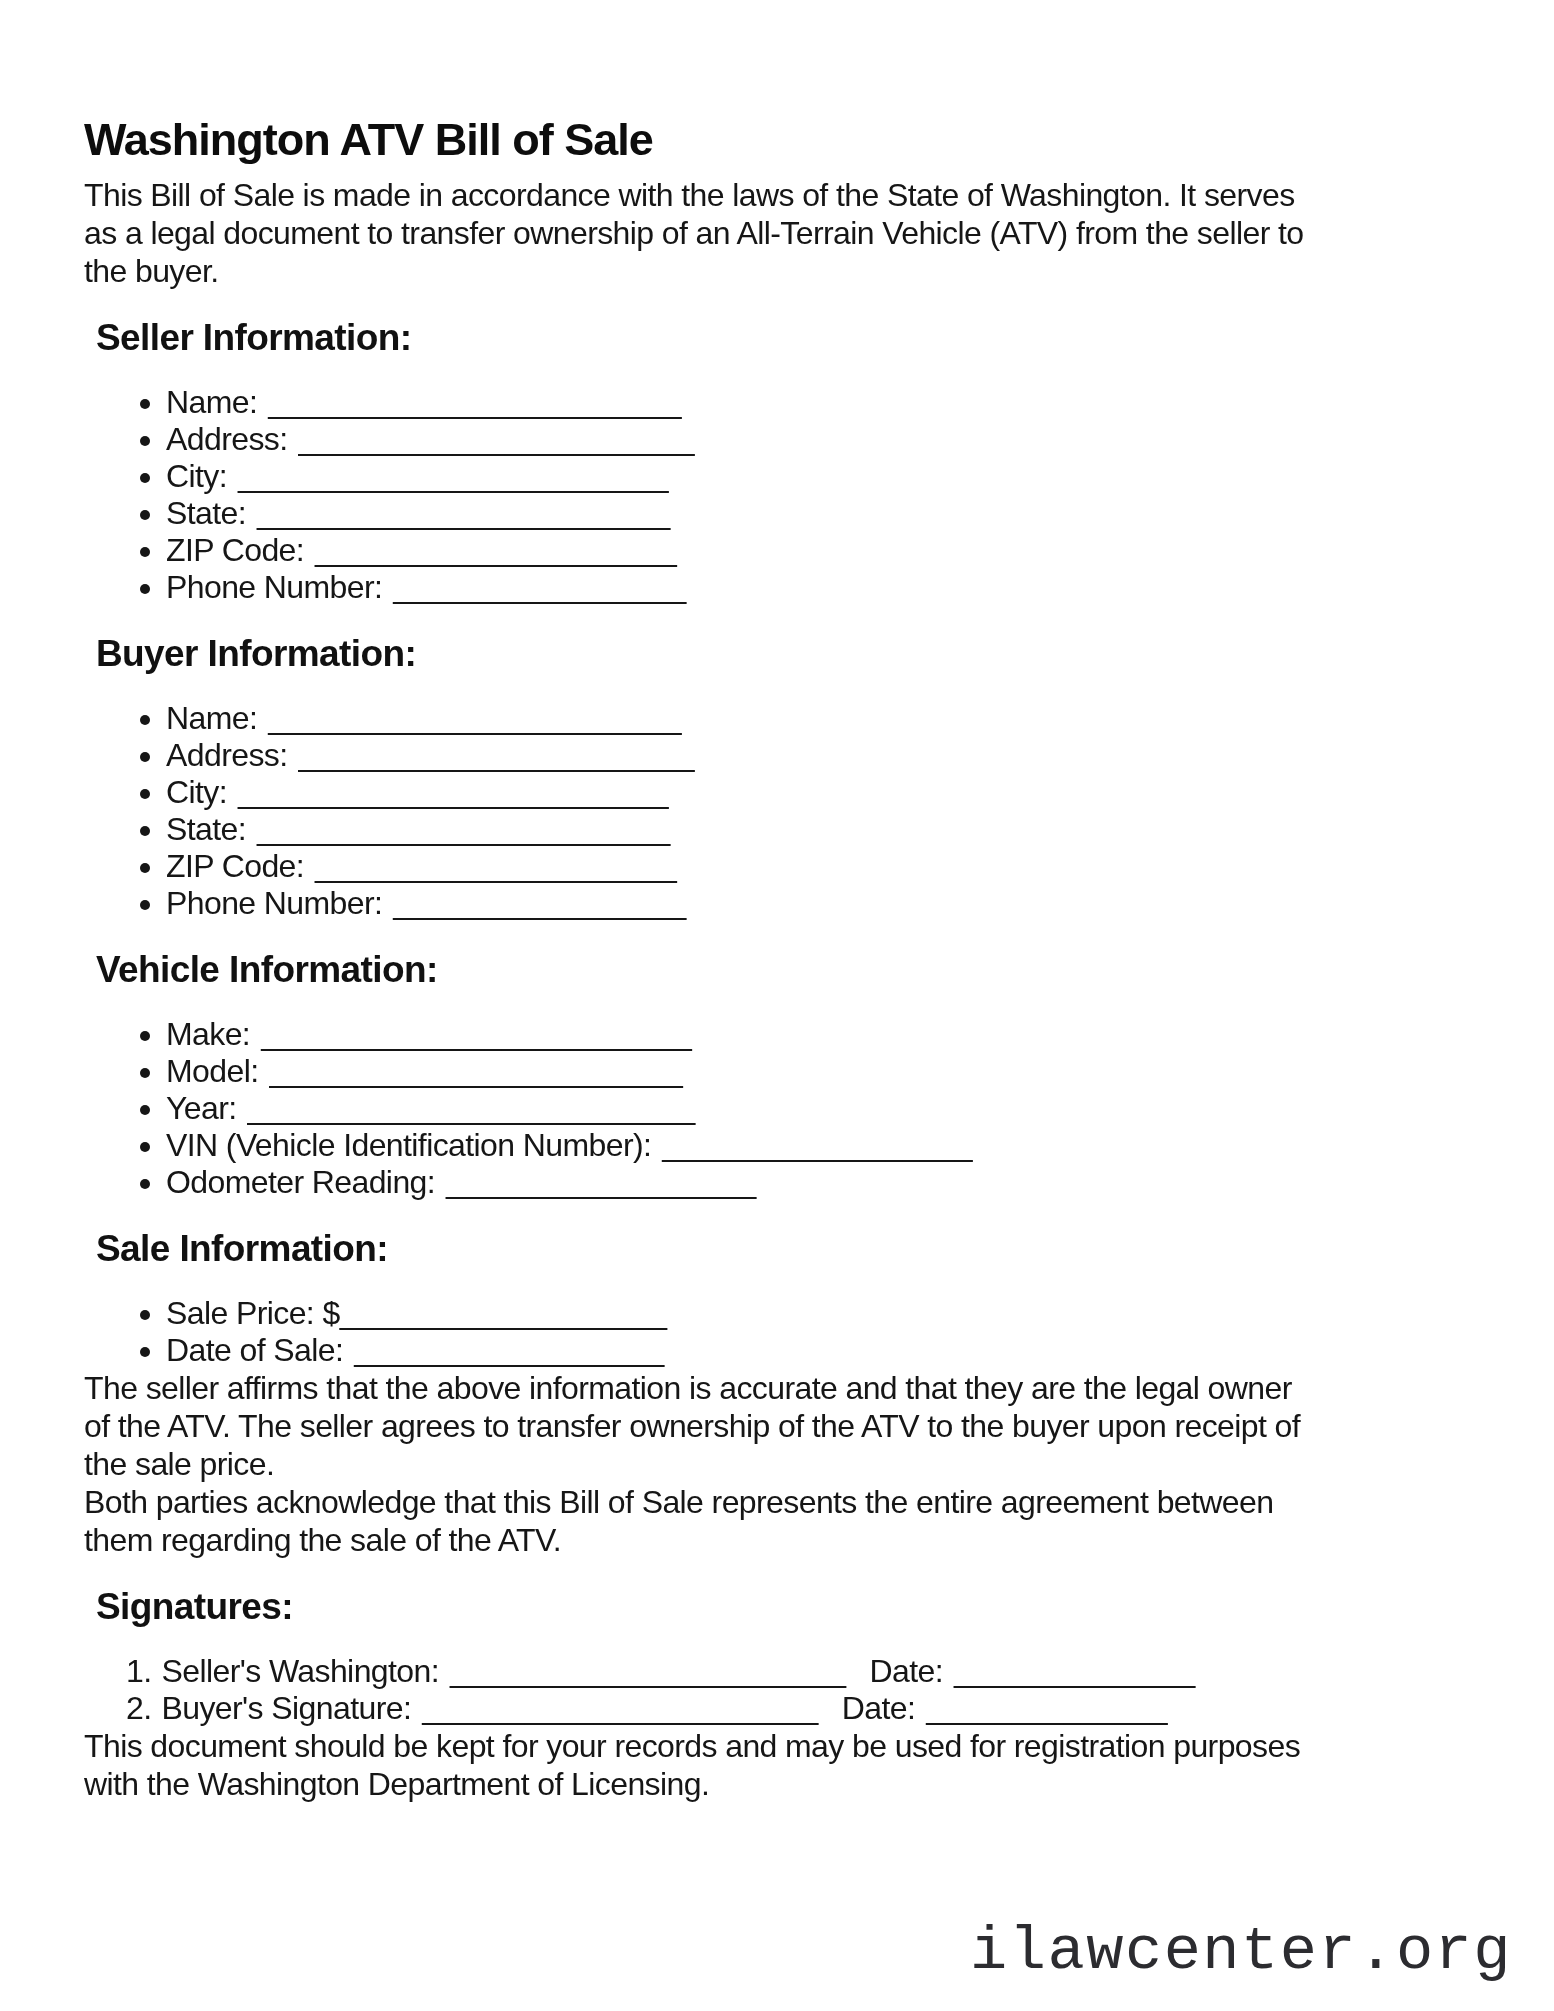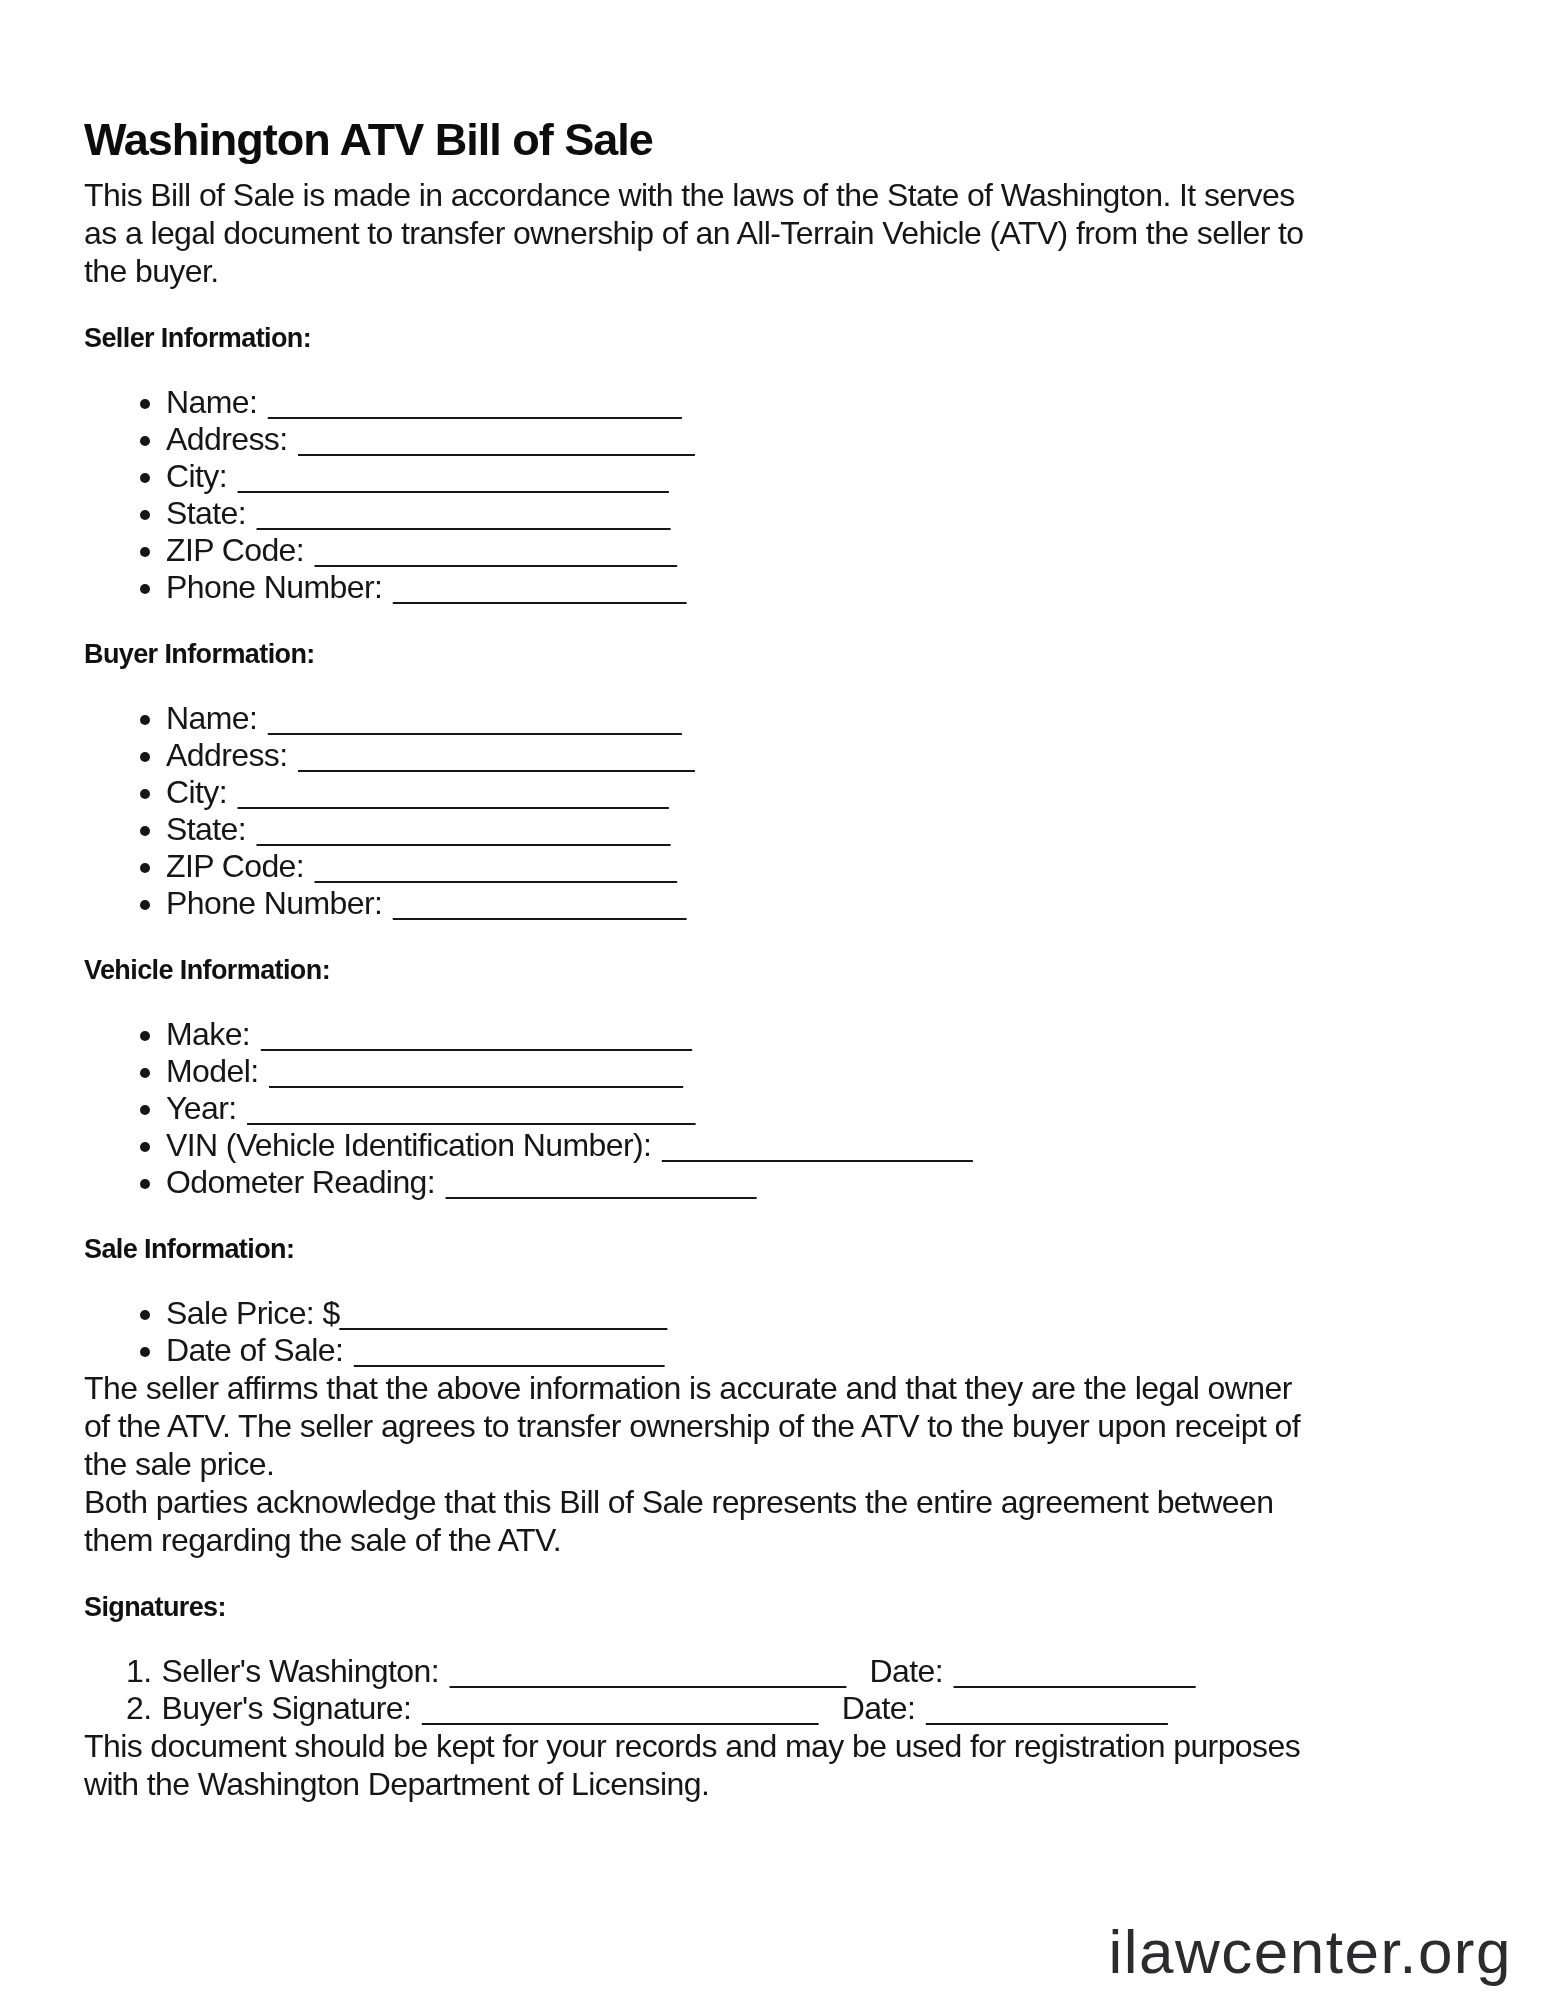--- a/index.html
+++ b/index.html
@@ -21,24 +21,24 @@
     font-size: 45px;
     line-height: 72px;
     letter-spacing: -1px;
     font-weight: bold;
     color: #0d0d0d;
   }
   p.para { margin: 0; line-height: 38px; }
   .lines { white-space: pre-line; }
   .intro { margin-top: 40px; }
   h2.section-heading {
-    font-size: 27px;
+    font-size: 37px;
     line-height: 40px;
     font-weight: bold;
-    margin: 28px 0 0 0;
+    margin: 28px 0 0 12px;
     letter-spacing: -0.6px;
     color: #111111;
   }
   ul.field-list {
     margin: 26px 0 0 0;
     padding: 0 0 0 82px;
     list-style: disc;
   }
   ul.field-list li { line-height: 37px; }
   .blank {
@@ -50,21 +50,21 @@
   .para-block { margin-top: 30px; }
   .sig-list { margin-top: 26px; }
   .sig-row { padding-left: 42px; line-height: 37px; }
   .sig-num { margin-right: 10px; }
   .date-label { margin-left: 24px; }
   .footer-note { margin-top: 30px; }
   .watermark {
     position: absolute;
     top: 1916px;
     right: 42px;
-    font-family: Liberation Sans, sans-serif;
+    font-family: Liberation Mono, monospace;
     font-size: 62px;
     letter-spacing: 1.5px;
     color: #2c2c30;
     font-weight: normal;
   }
 </style>
 </head>
 <body>
 
 <div class="page">

